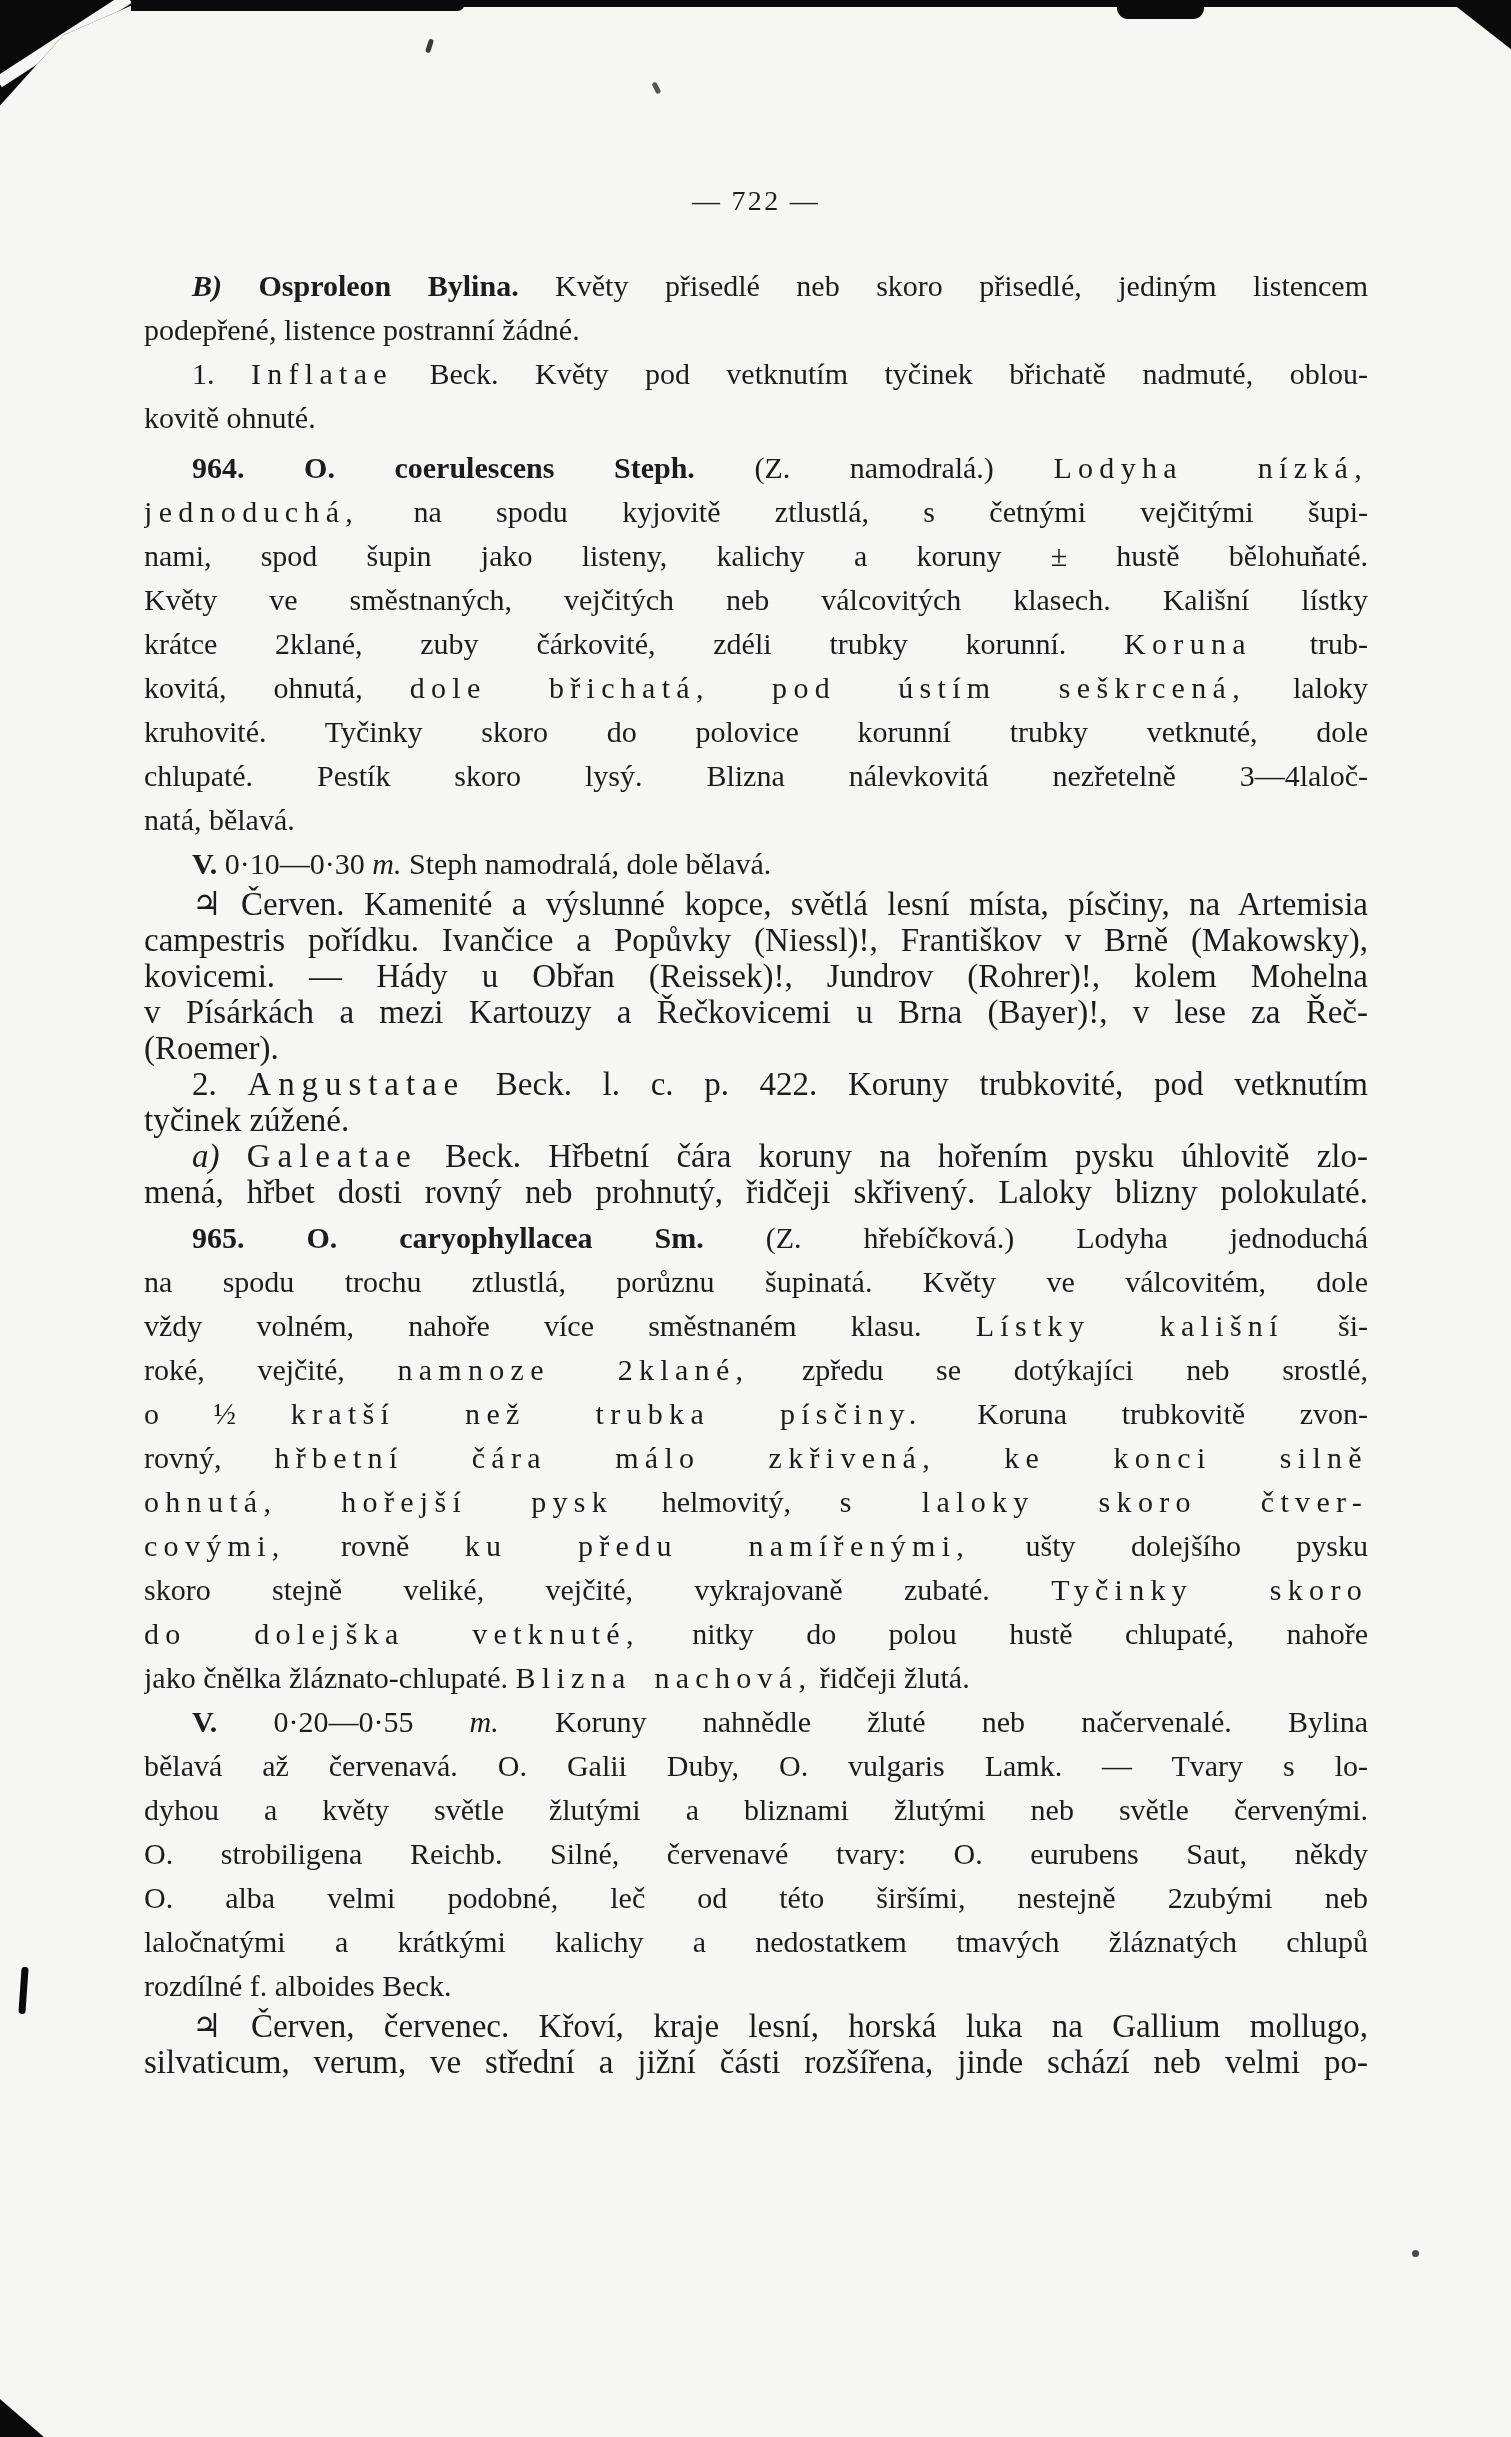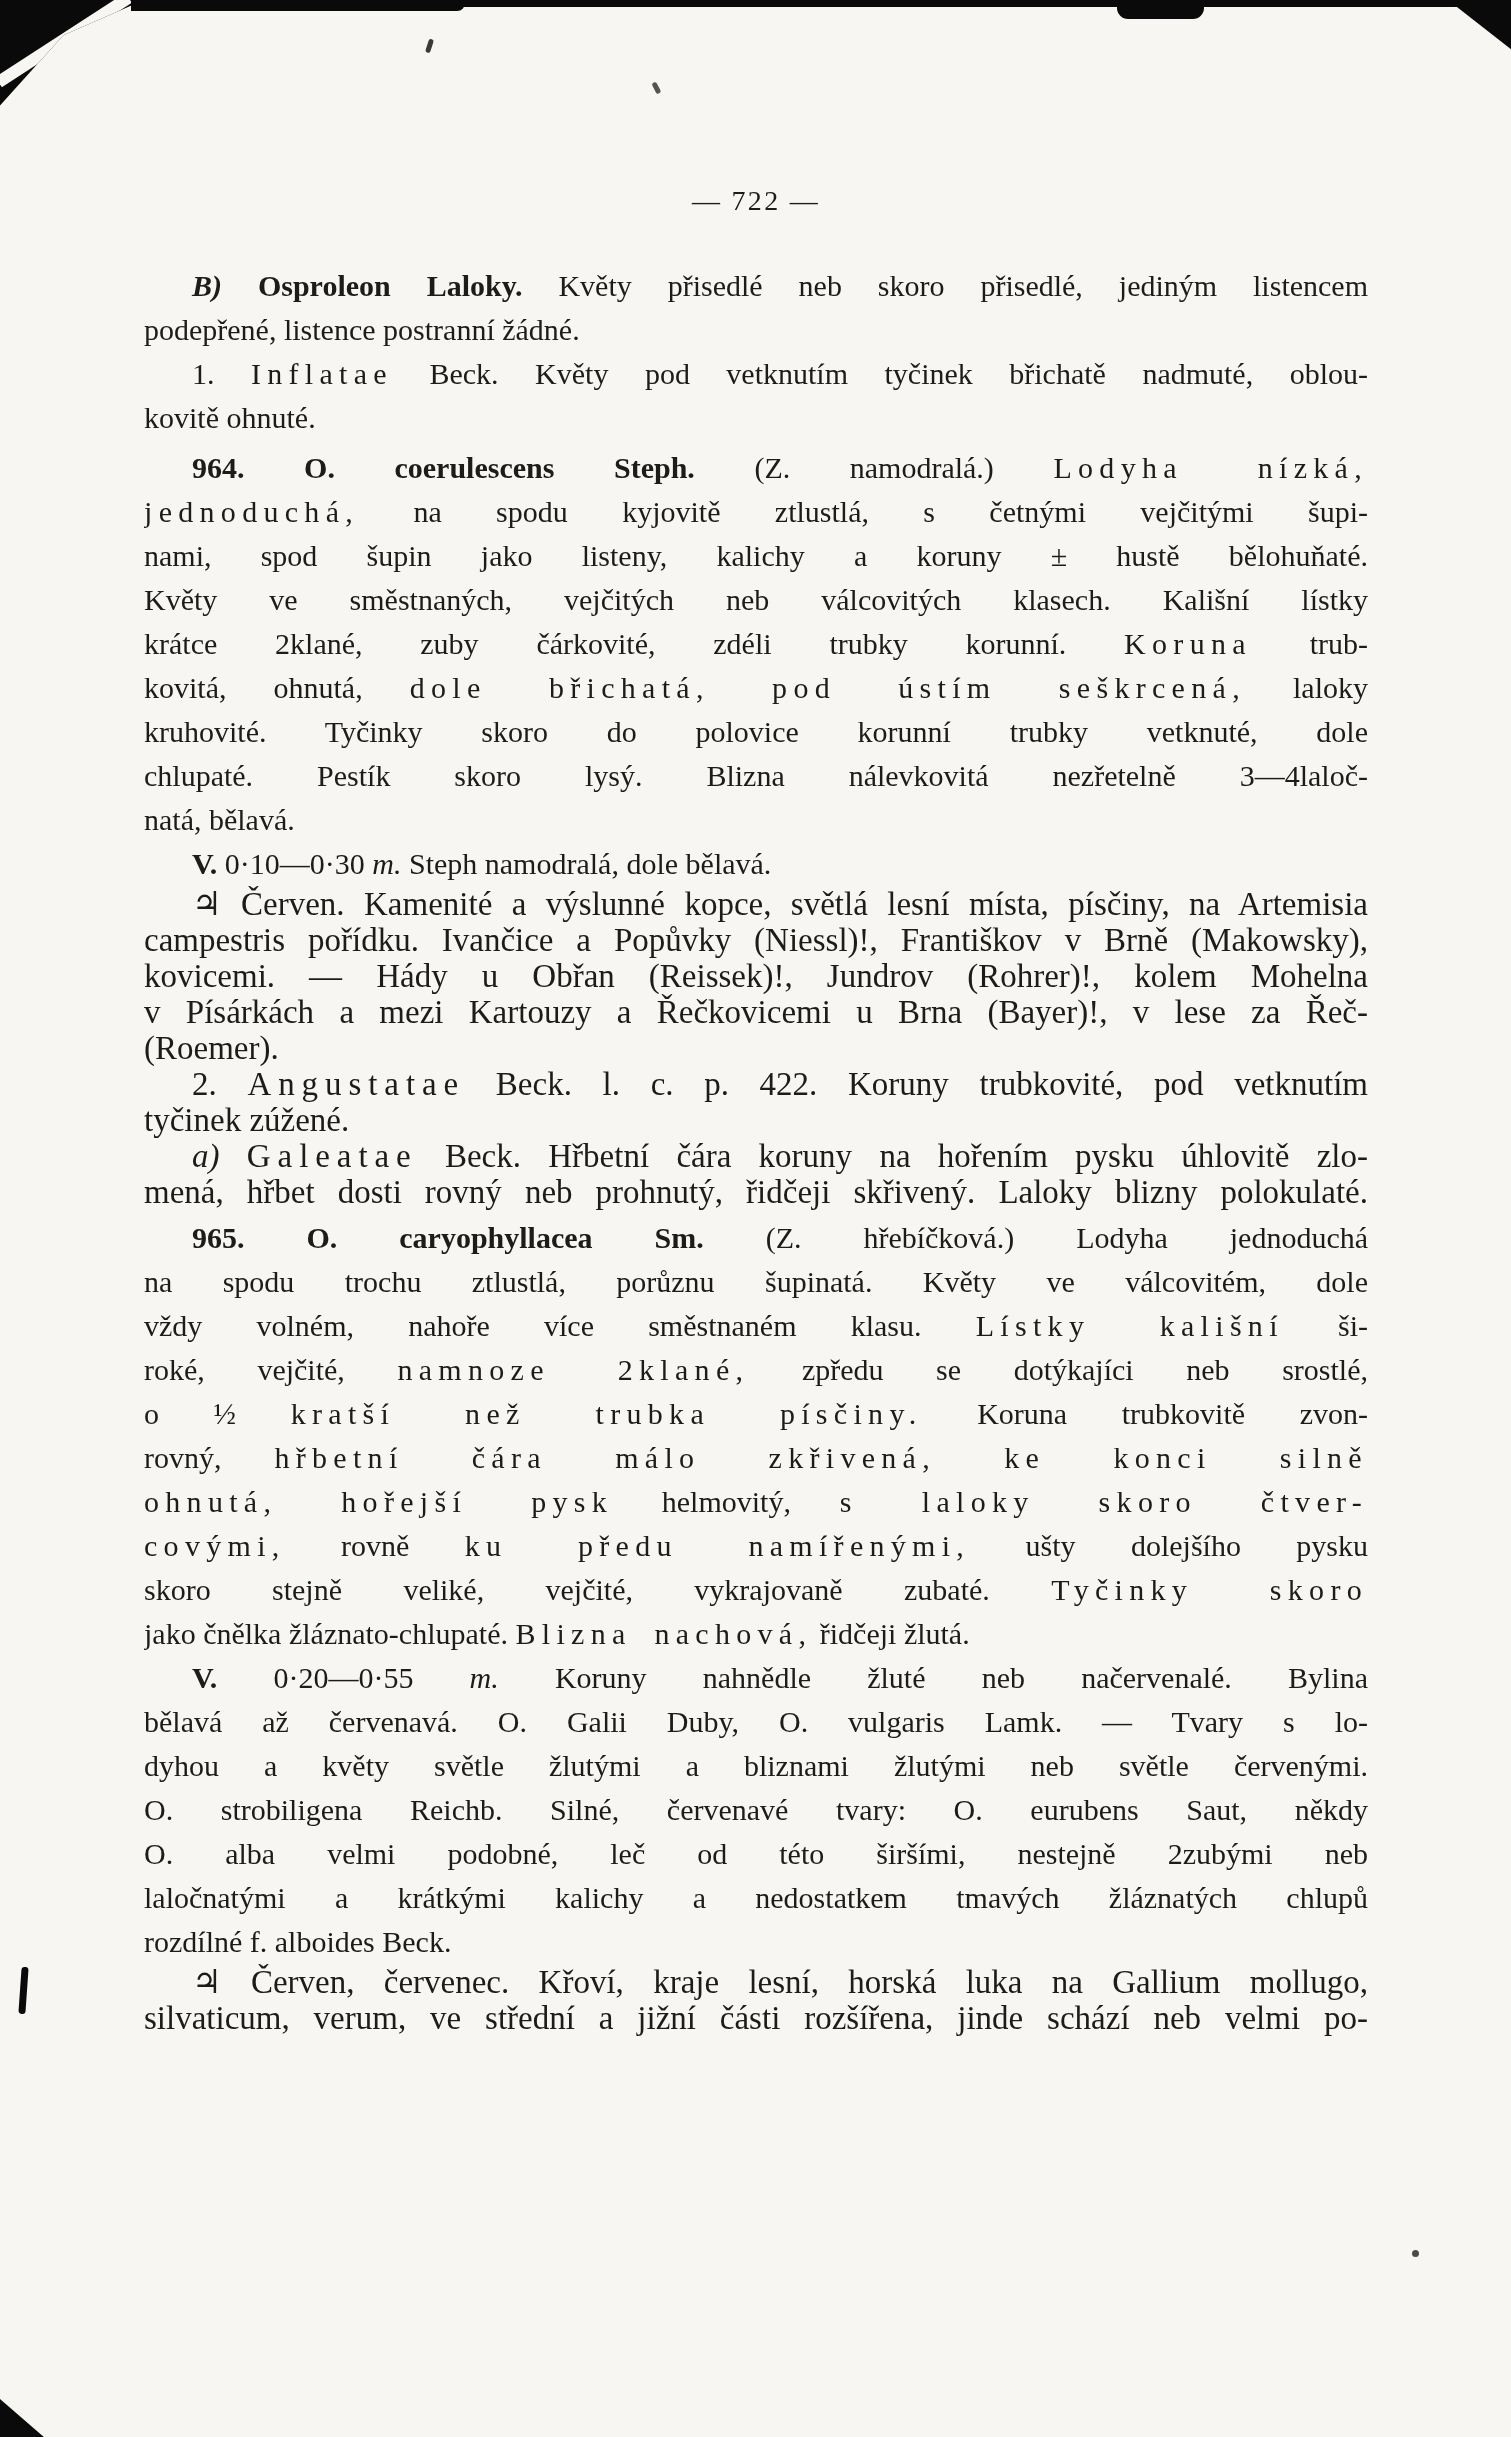--- a/index.html
+++ b/index.html
@@ -69,21 +69,21 @@
   <div class="art art-left-mark"></div>
   <div class="art art-bl"></div>
   <div class="art art-dot"></div>
   <div class="art art-speck1"></div>
   <div class="art art-speck2"></div>
 
   <div class="page-number">— 722 —</div>
 
   <div class="text-column">
       <div class="para body">
-        <div class="line indent"><span class="s-bi">B)</span><span class="s-b"> Osproleon Laloky.</span><span class="s-n"> Květy přisedlé neb skoro přisedlé, jediným listencem</span></div>
+        <div class="line indent"><span class="s-bi">B)</span><span class="s-b"> Osproleon Bylina.</span><span class="s-n"> Květy přisedlé neb skoro přisedlé, jediným listencem</span></div>
         <div class="line lastline"><span class="s-n">podepřené, listence postranní žádné.</span></div>
       </div>
       <div class="para body">
         <div class="line indent"><span class="s-n">1. </span><span class="s-sp">Inflatae</span><span class="s-n"> Beck. Květy pod vetknutím tyčinek břichatě nadmuté, oblou-</span></div>
         <div class="line lastline"><span class="s-n">kovitě ohnuté.</span></div>
       </div>
       <div class="para body gap">
         <div class="line indent"><span class="s-b">964. O. coerulescens Steph.</span><span class="s-n"> (Z. namodralá.) </span><span class="s-sp">Lodyha nízká,</span></div>
         <div class="line"><span class="s-sp">jednoduchá,</span><span class="s-n"> na spodu kyjovitě ztlustlá, s četnými vejčitými šupi-</span></div>
         <div class="line"><span class="s-n">nami, spod šupin jako listeny, kalichy a koruny ± hustě bělohuňaté.</span></div>
@@ -115,20 +115,21 @@
       <div class="para body gap">
         <div class="line indent"><span class="s-b">965. O. caryophyllacea Sm.</span><span class="s-n"> (Z. hřebíčková.) Lodyha jednoduchá</span></div>
         <div class="line"><span class="s-n">na spodu trochu ztlustlá, porůznu šupinatá. Květy ve válcovitém, dole</span></div>
         <div class="line"><span class="s-n">vždy volném, nahoře více směstnaném klasu. </span><span class="s-sp">Lístky kališní</span><span class="s-n"> ši-</span></div>
         <div class="line"><span class="s-n">roké, vejčité, </span><span class="s-sp">namnoze 2klané,</span><span class="s-n"> zpředu se dotýkajíci neb srostlé,</span></div>
         <div class="line"><span class="s-n">o ½ </span><span class="s-sp">kratší než trubka písčiny.</span><span class="s-n"> Koruna trubkovitě zvon-</span></div>
         <div class="line"><span class="s-n">rovný, </span><span class="s-sp">hřbetní čára málo zkřivená, ke konci silně</span></div>
         <div class="line"><span class="s-sp">ohnutá, hořejší pysk</span><span class="s-n"> helmovitý, </span><span class="s-sp">s laloky skoro čtver-</span></div>
         <div class="line"><span class="s-sp">covými,</span><span class="s-n"> rovně </span><span class="s-sp">ku předu namířenými,</span><span class="s-n"> ušty dolejšího pysku</span></div>
         <div class="line"><span class="s-n">skoro stejně veliké, vejčité, vykrajovaně zubaté. </span><span class="s-sp">Tyčinky skoro</span></div>
+        <div class="line"><span class="s-sp">do dolejška vetknuté,</span><span class="s-n"> nitky do polou hustě chlupaté, nahoře</span></div>
         <div class="line lastline"><span class="s-n">jako čnělka žláznato-chlupaté. </span><span class="s-sp">Blizna nachová,</span><span class="s-n"> řidčeji žlutá.</span></div>
       </div>
       <div class="para body">
         <div class="line indent"><span class="s-b">V.</span><span class="s-n"> 0·20—0·55 </span><span class="s-i">m.</span><span class="s-n"> Koruny nahnědle žluté neb načervenalé. Bylina</span></div>
         <div class="line"><span class="s-n">bělavá až červenavá. O. Galii Duby, O. vulgaris Lamk. — Tvary s lo-</span></div>
         <div class="line"><span class="s-n">dyhou a květy světle žlutými a bliznami žlutými neb světle červenými.</span></div>
         <div class="line"><span class="s-n">O. strobiligena Reichb. Silné, červenavé tvary: O. eurubens Saut, někdy</span></div>
         <div class="line"><span class="s-n">O. alba velmi podobné, leč od této širšími, nestejně 2zubými neb</span></div>
         <div class="line"><span class="s-n">laločnatými a krátkými kalichy a nedostatkem tmavých žláznatých chlupů</span></div>
         <div class="line lastline"><span class="s-n">rozdílné f. alboides Beck.</span></div>

